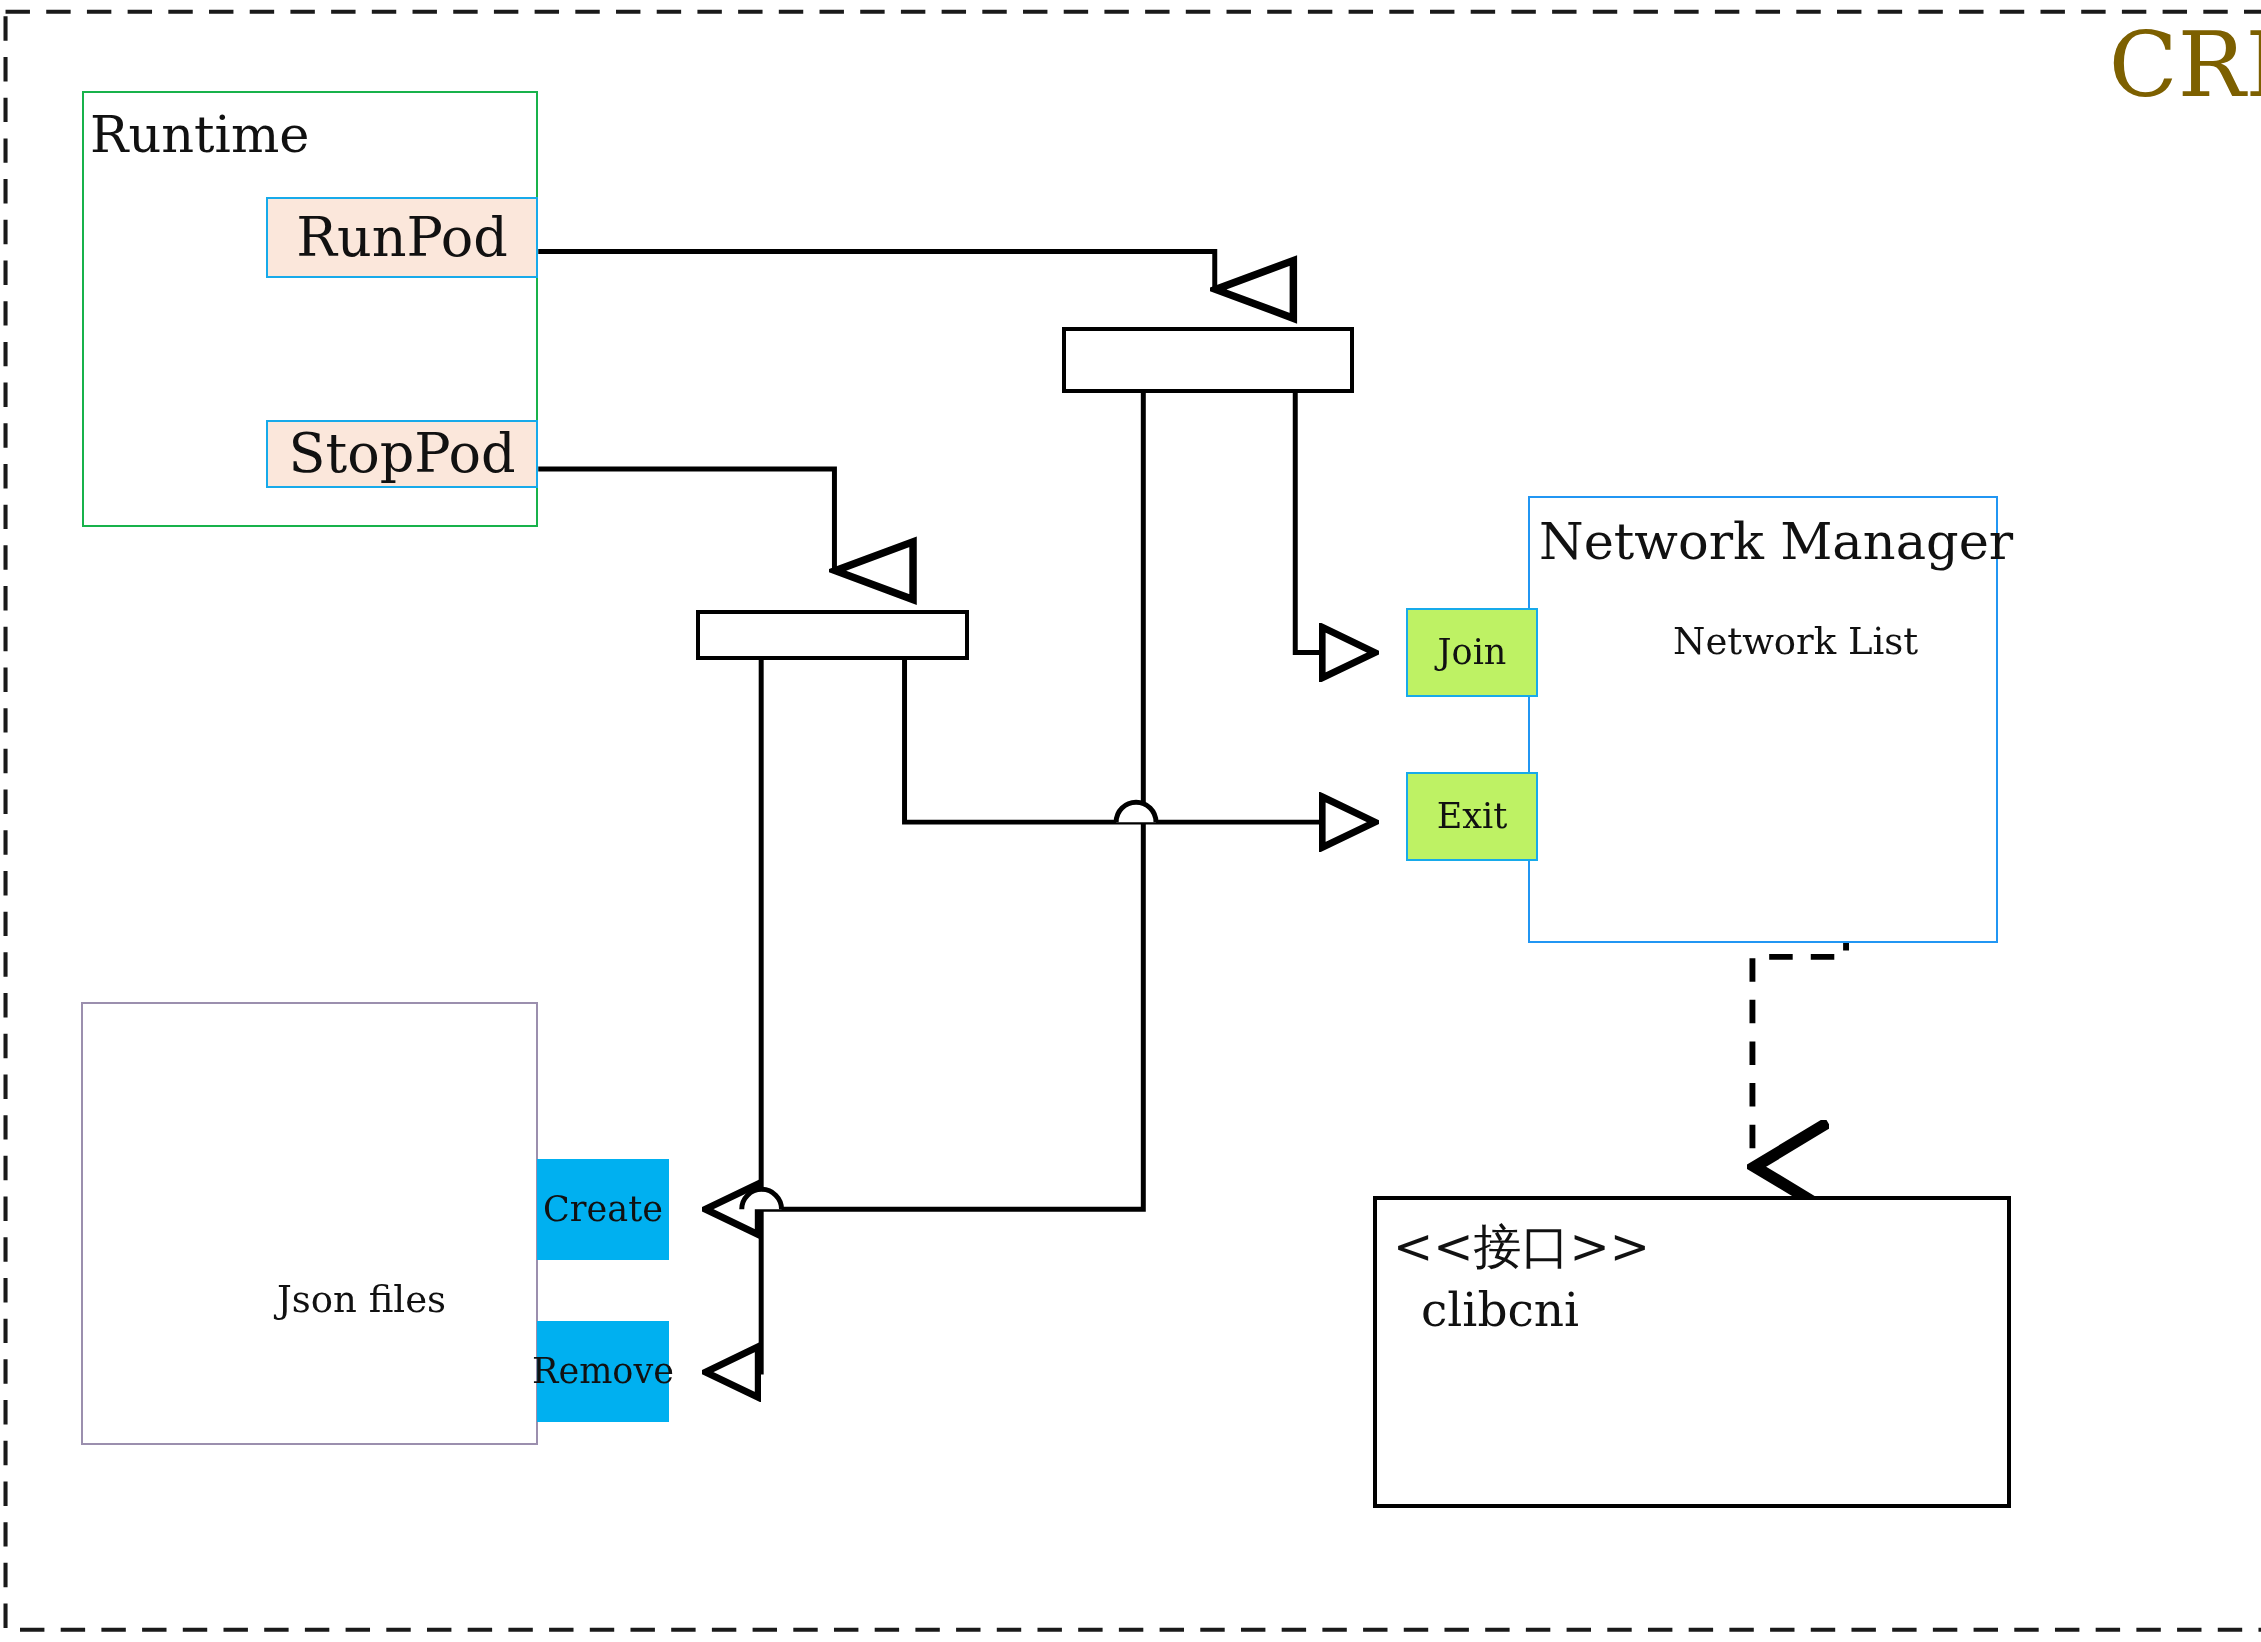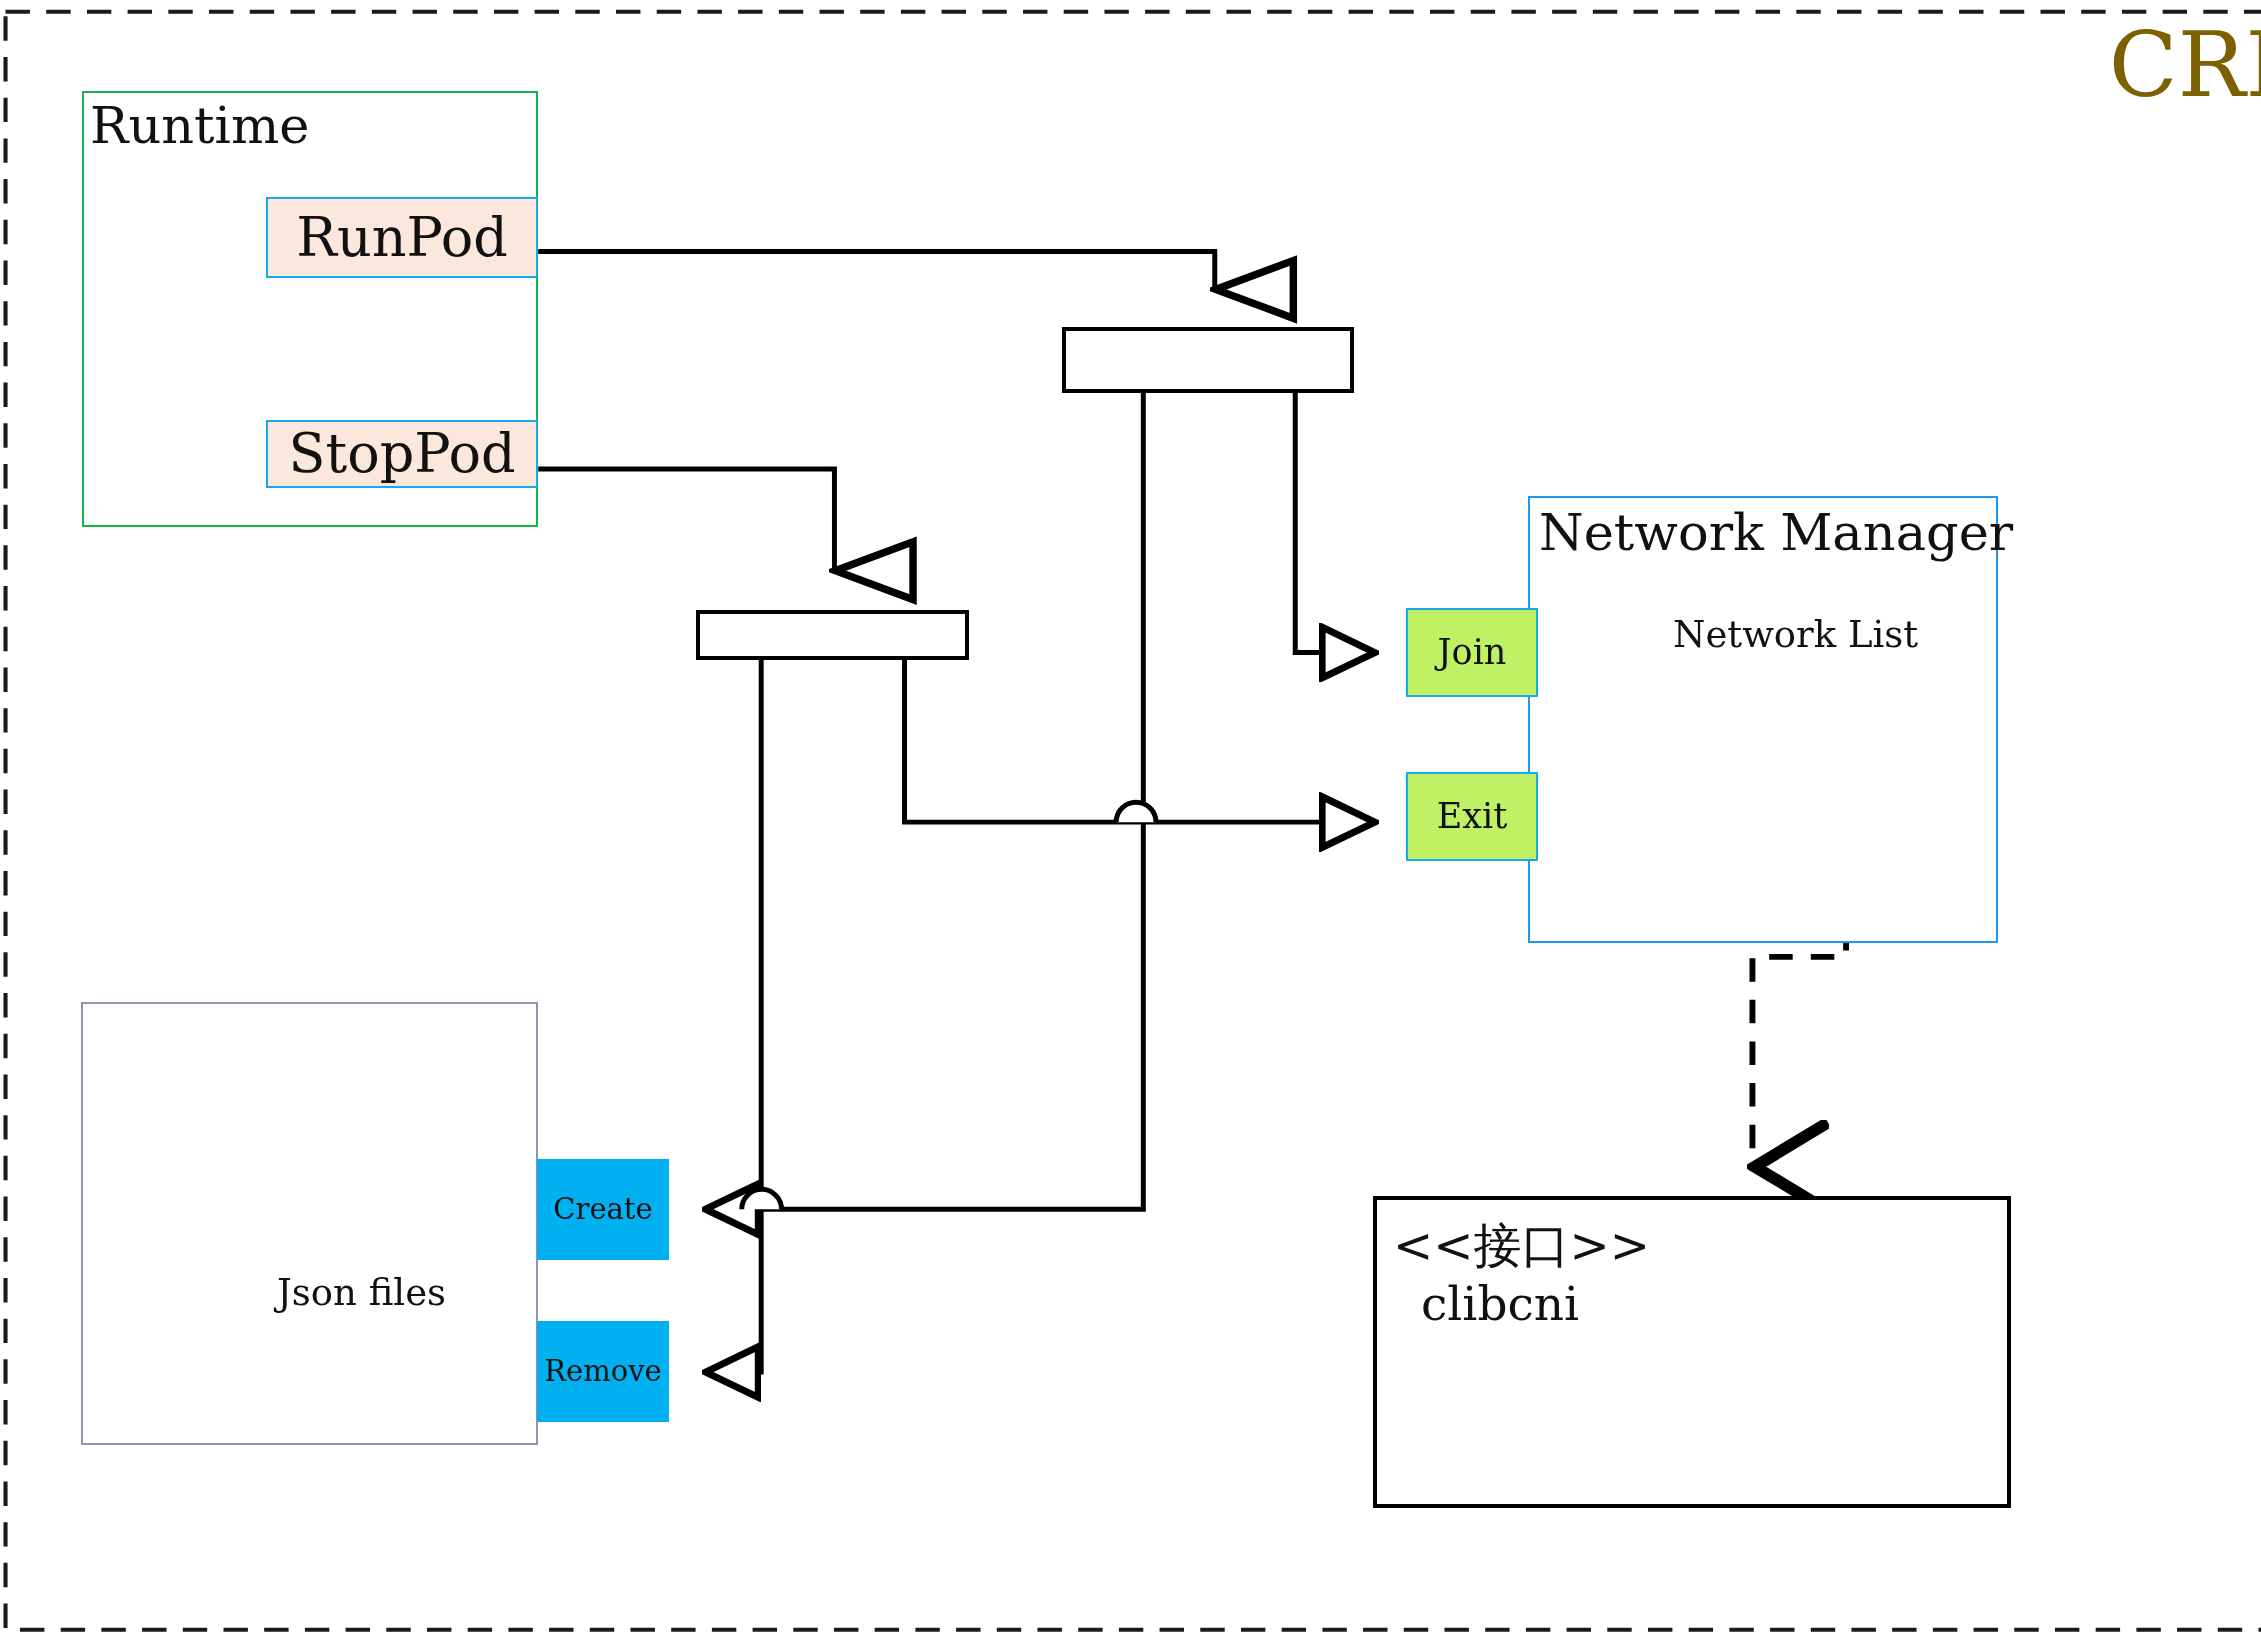--- a/index.html
+++ b/index.html
@@ -1,21 +1,21 @@
 <!DOCTYPE html>
 <html style="font-size:7.2px"><head>
 <meta charset="utf-8">
 <style>
   html,body{margin:0;padding:0;background:#ffffff;}
   #stage{position:relative;width:2335px;height:1642px;background:#ffffff;
          font-family:"DejaVu Serif",serif;overflow:hidden;}
   .svglayer{position:absolute;left:0;top:0;width:2335px;height:1642px;}
   .node{position:absolute;box-sizing:border-box;display:flex;}
   .ctr{align-items:center;justify-content:center;}
-  .title-tl{align-items:flex-start;justify-content:flex-start;}
+  .title-tl{align-items:center;justify-content:flex-start;}
   .lbl{white-space:pre;line-height:1;}
   
   #runtime-box{left:82px;top:91px;width:456px;height:436px;
       border:2.3px solid #18b24b;background:#ffffff;}
   #runtime-title{left:90px;top:100px;width:289px;height:68px;
       font-size:51px;color:#1a1a1a;}
   #checkpoint-box{left:81px;top:1002px;width:457px;height:443px;
       border:2.3px solid #9b8fae;background:#ffffff;}
   #checkpoint-title{left:90px;top:1012px;width:344px;height:68px;
       font-size:51px;color:#1a1a1a;}
@@ -46,21 +46,21 @@
   #clibcni-stereo{left:1393px;top:1221px;width:280px;height:50px;
       font-size:40px;color:#111;font-family:"DejaVu Sans",sans-serif;}
   #clibcni-name{left:1393px;top:1280px;width:326px;height:59px;
       font-size:47px;color:#111;margin-left:28px;}
   
   #nm-list-label{left:1673px;top:616px;width:253px;height:50px;font-size:37px;color:#111;}
   #json-label{left:277px;top:1274px;width:208px;height:50px;font-size:37px;color:#111;}
   
   .node .lbl{font-size:54px;color:#111;}
   #join .lbl,#exit .lbl{font-size:35px;}
-  #create .lbl,#remove .lbl{font-size:29px;}
+  #create .lbl,#remove .lbl{font-size:35px;}
   #cniapi .lbl{font-size:45px;}
   
   #cri-title{position:absolute;right:54px;top:20px;font-size:90px;
       color:#7d6000;font-family:"DejaVu Serif",serif;line-height:1;}
 </style>
 </head>
 <body>
 
 <div id="stage">
 

